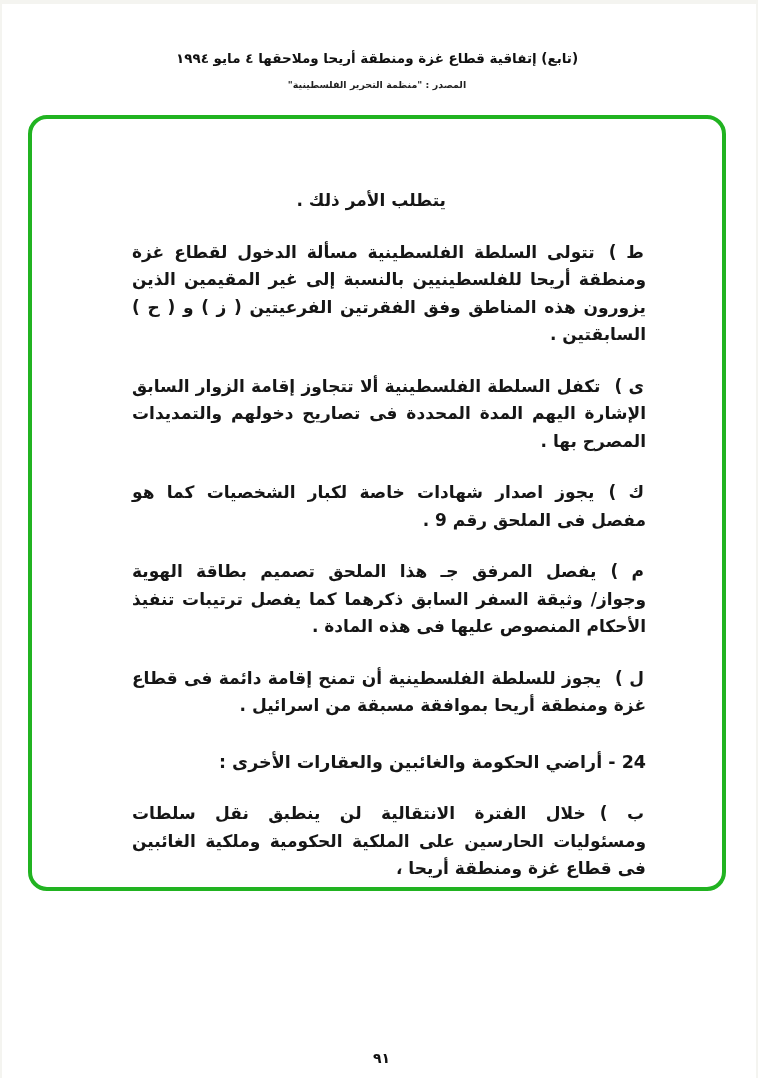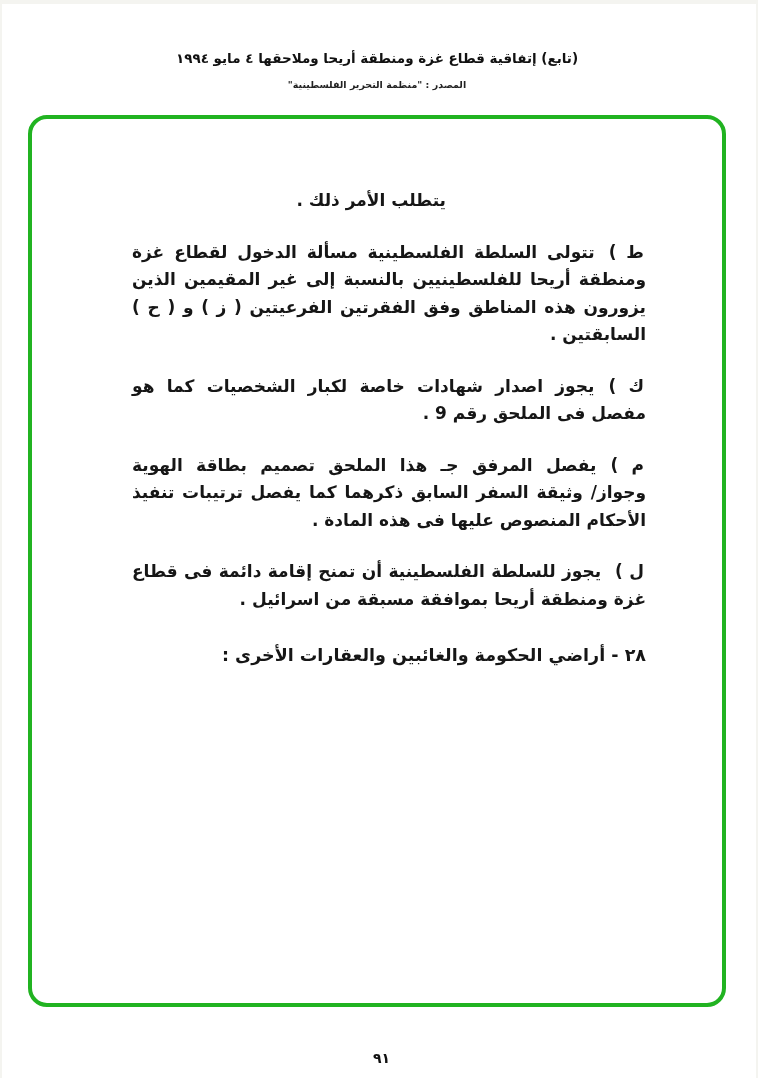--- a/index.html
+++ b/index.html
@@ -29,21 +29,21 @@
   }
   .header-source {
     margin-top: 9px;
     font-size: 9.5px;
     font-weight: bold;
     color: #222;
   }
   .green-box {
     position: absolute;
     top: 111px; left: 30px; right: 30px;
-    height: 892px;
+    height: 776px;
     border: 4px solid #21b321;
     border-radius: 19px;
     background: #ffffff;
   }
   .content {
     direction: rtl;
     padding: 64px 72px 0 96px;
     font-size: 17px;
     font-weight: bold;
     line-height: 1.62;
@@ -90,36 +90,42 @@
 
   <div class="green-box">
     <div class="content">
 
       <p class="intro">يتطلب الأمر ذلك .</p>
 
       <p class="item">
         <span class="marker">ط )</span><span>تتولى السلطة الفلسطينية مسألة الدخول لقطاع غزة ومنطقة أريحا للفلسطينيين بالنسبة إلى غير المقيمين الذين يزورون هذه المناطق وفق الفقرتين الفرعيتين ( ز )  و ( ح )  السابقتين .</span>
       </p>
 
+      <p class="item">
+        <span class="marker">ى )</span><span>تكفل السلطة الفلسطينية ألا تتجاوز إقامة الزوار السابق الإشارة اليهم المدة المحددة فى تصاريح دخولهم والتمديدات المصرح بها .</span>
+      </p>
 
       <p class="item">
         <span class="marker">ك )</span><span>يجوز اصدار شهادات خاصة لكبار الشخصيات كما هو مفصل فى الملحق رقم 9 .</span>
       </p>
 
       <p class="item">
         <span class="marker">م )</span><span>يفصل المرفق  جـ  هذا الملحق تصميم بطاقة الهوية وجواز/ وثيقة السفر السابق ذكرهما كما يفصل ترتيبات تنفيذ الأحكام المنصوص عليها فى هذه المادة .</span>
       </p>
 
       <p class="item">
         <span class="marker">ل )</span><span>يجوز للسلطة الفلسطينية أن تمنح إقامة دائمة فى قطاع غزة ومنطقة أريحا بموافقة مسبقة من اسرائيل .</span>
       </p>
 
-      <h2 class="section-heading">٢٨ - أراضي الحكومة والغائبين والعقارات الأخرى :</h2>
+      <h2 class="section-heading">24 - أراضي الحكومة والغائبين والعقارات الأخرى :</h2>
 
 
+      <p class="item">
+        <span class="marker">ب )</span><span>خلال الفترة الانتقالية لن ينطبق نقل سلطات ومسئوليات الحارسين على الملكية الحكومية وملكية الغائبين فى قطاع غزة ومنطقة أريحا ،</span>
+      </p>
 
     </div>
   </div>
 
   <footer>
     <div class="page-number">٩١</div>
   </footer>
 
 </div>
 

